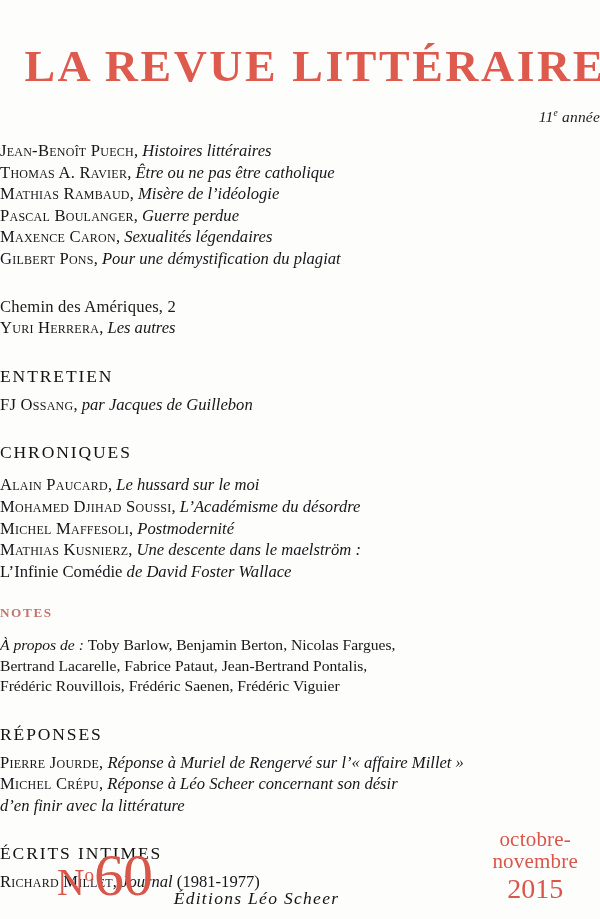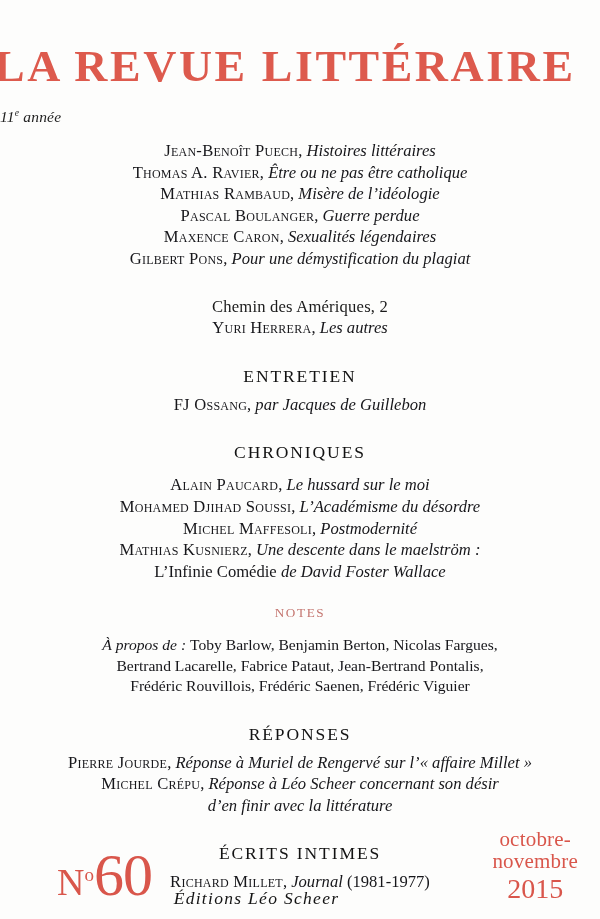--- a/index.html
+++ b/index.html
@@ -18,21 +18,21 @@
     overflow: hidden;
     color: #1a1a1a;
   }
 
   
   .masthead {
     position: absolute;
     top: 44px;
     left: 0;
     width: 600px;
-    text-align: left;
+    text-align: right;
   }
   .masthead-title {
     font-family: "Liberation Serif", "DejaVu Serif", serif;
     font-weight: bold;
     font-size: 45px;
     line-height: 1.0;
     letter-spacing: 2.5px;
     color: #dd5a4d;
     white-space: nowrap;
     transform: scaleX(1.02);
@@ -49,21 +49,21 @@
     vertical-align: super;
     font-style: italic;
   }
 
   
   .content {
     position: absolute;
     top: 140px;
     left: 0;
     width: 600px;
-    text-align: center;
+    text-align: left;
   }
 
   .block { margin: 0; padding: 0; }
 
   .entry {
     font-size: 16.6px;
     line-height: 21.6px;
     color: #16161a;
     white-space: nowrap;
   }
@@ -79,20 +79,21 @@
     font-size: 17.5px;
     letter-spacing: 1.9px;
     color: #121212;
     line-height: 22px;
   }
   
   .section-head.notes {
     color: #c4756f;
     font-size: 13.2px;
     letter-spacing: 1.6px;
+    font-weight: bold;
   }
   
   .plain-head {
     font-size: 16.6px;
     line-height: 21.6px;
     letter-spacing: 0.2px;
   }
 
   .notes-body {
     font-size: 15.6px;

